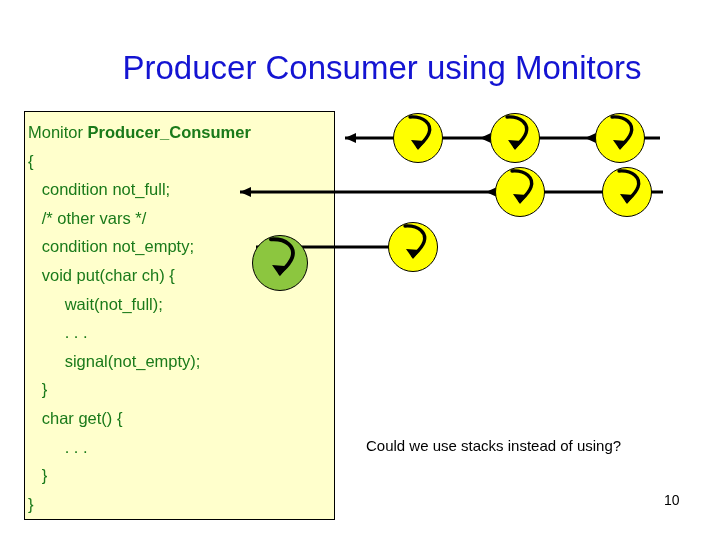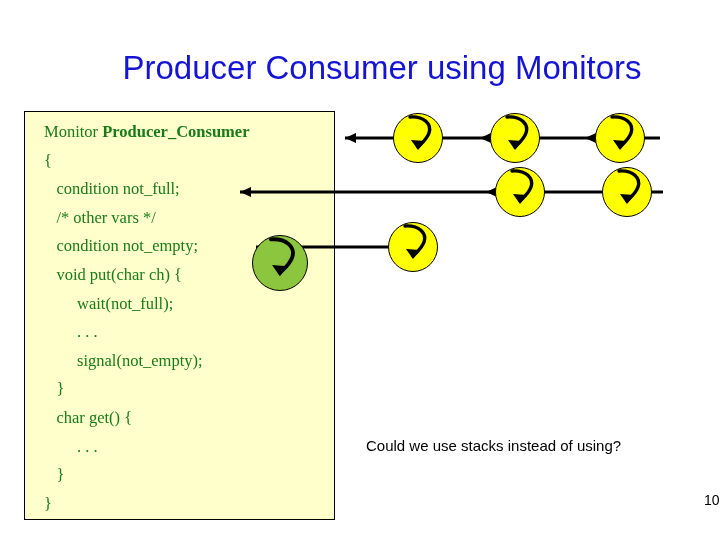--- a/index.html
+++ b/index.html
@@ -46,24 +46,24 @@
     top: 111px;
     width: 311px;
     height: 409px;
     background: #ffffcc;
     border: 1px solid #000000;
     box-sizing: border-box;
     z-index: 2;
   }
   #code-lines {
     position: absolute;
-    left: 19px;
+    left: 3px;
     top: 6px;
     width: 300px;
-    font-family: Liberation Serif, serif;
+    font-family: Liberation Sans, sans-serif;
     font-size: 16.5px;
     color: #1a7a1a;
     line-height: 28.6px;
     white-space: pre;
   }
   .code-line {
     white-space: pre;
     display: block;
     height: 28.6px;
   }
@@ -96,21 +96,21 @@
     position: absolute;
     left: 366px;
     top: 437px;
     font-family: "Liberation Sans", sans-serif;
     font-size: 15px;
     color: #000000;
     white-space: nowrap;
   }
   #page-number {
     position: absolute;
-    left: 704px;
+    left: 664px;
     top: 492px;
     font-family: "Liberation Sans", sans-serif;
     font-size: 14px;
     color: #000000;
   }
 </style>
 </head>
 <body>
 
 <div id="slide">

